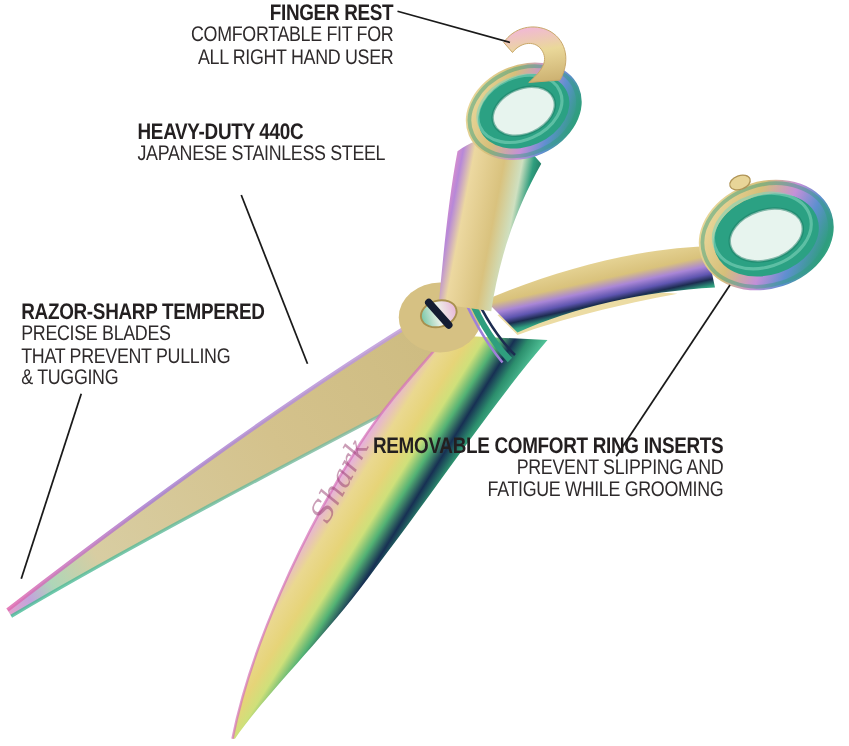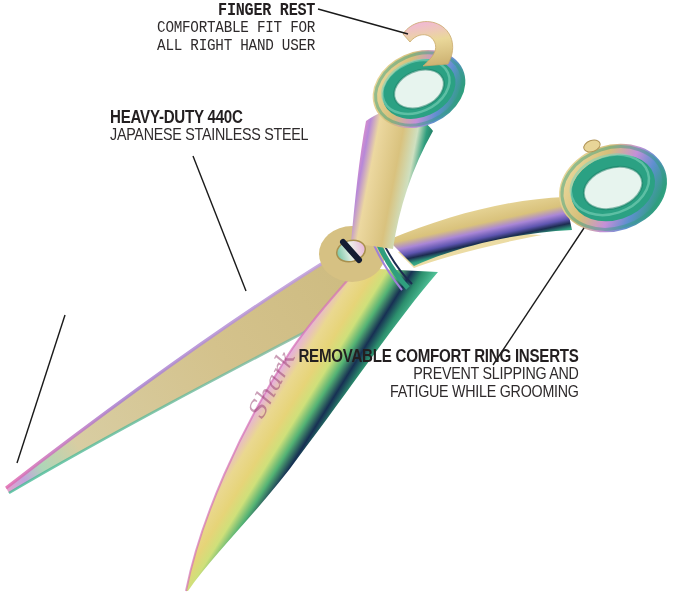--- a/index.html
+++ b/index.html
@@ -154,31 +154,37 @@
     </g>
 
     <g stroke="#1a1a1a" stroke-width="1.4">
       <line x1="318" y1="9" x2="408" y2="34"></line>
       <line x1="193" y1="156" x2="246" y2="291"></line>
       <line x1="65" y1="315" x2="17" y2="463"></line>
       <line x1="493" y1="365" x2="584" y2="228"></line>
     </g>
   </svg>
 
-  <div class="callout align-right" style="top:1px; right:364px;font-family:Liberation Mono, monospace;">
+  <div class="callout align-right" style="top:1px; right:364px;">
     <div class="co-title cond-r">FINGER REST</div>
     <div class="co-line cond-r">COMFORTABLE FIT FOR</div>
     <div class="co-line cond-r">ALL RIGHT HAND USER</div>
   </div>
 
-  <div class="callout align-left" style="top:108px; left:110px;">
+  <div class="callout align-left" style="top:96px; left:110px;">
     <div class="co-title cond-l">HEAVY-DUTY 440C</div>
     <div class="co-line cond-l">JAPANESE STAINLESS STEEL</div>
   </div>
 
+  <div class="callout align-left" style="top:240px; left:17px;">
+    <div class="co-title cond-l">RAZOR-SHARP TEMPERED</div>
+    <div class="co-line cond-l">PRECISE BLADES</div>
+    <div class="co-line cond-l">THAT PREVENT PULLING</div>
+    <div class="co-line cond-l">&amp; TUGGING</div>
+  </div>
 
   <div class="callout align-right" style="top:347px; right:100px;">
     <div class="co-title cond-r">REMOVABLE COMFORT RING INSERTS</div>
     <div class="co-line cond-r">PREVENT SLIPPING AND</div>
     <div class="co-line cond-r">FATIGUE WHILE GROOMING</div>
   </div>
 
 </div>
 
 </body></html>

